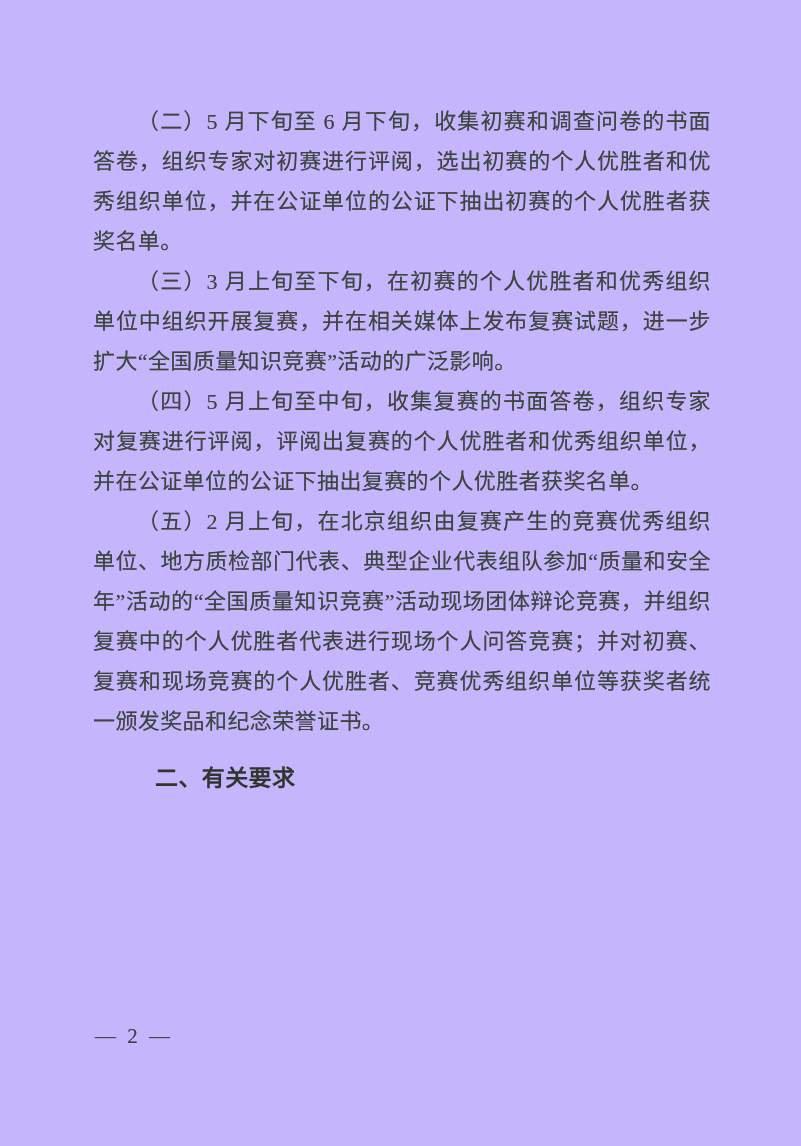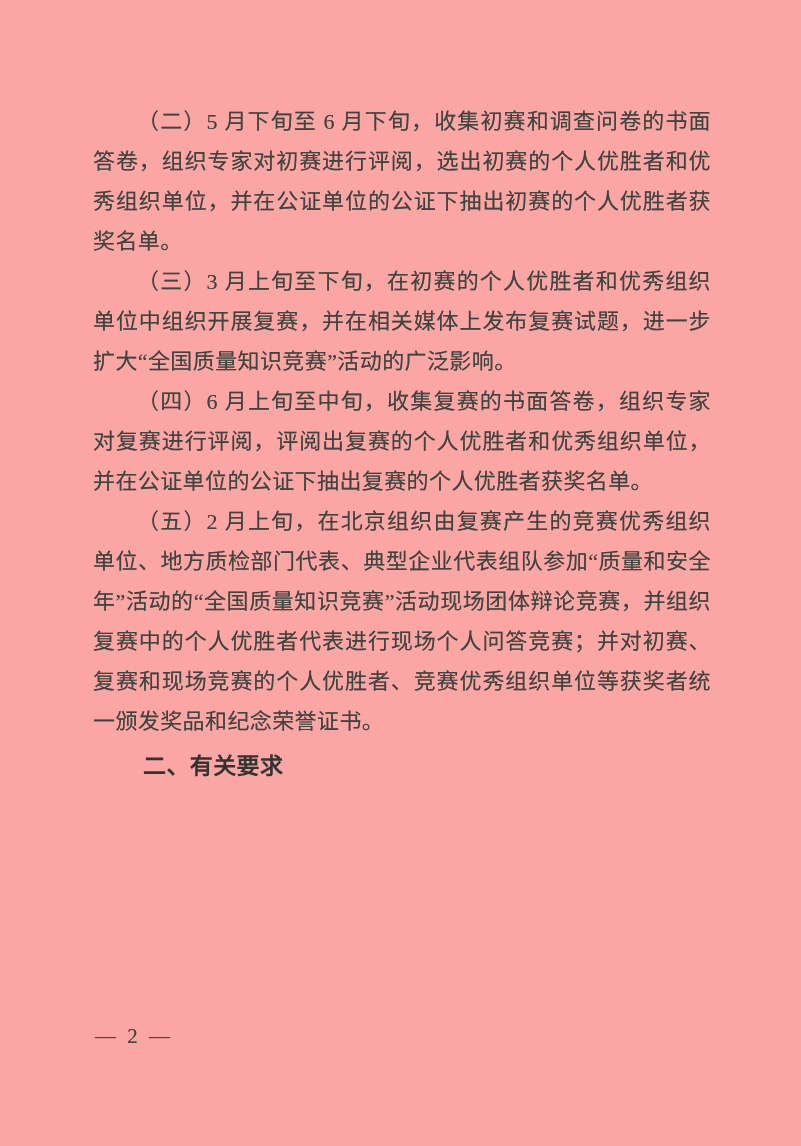--- a/index.html
+++ b/index.html
@@ -4,21 +4,21 @@
 <style>
   html, body {
     margin: 0;
     padding: 0;
     background: #ffffff;
   }
   .page {
     position: relative;
     width: 801px;
     height: 1146px;
-    background: #fca5a5;
+    background: #c4b5fd;
     overflow: hidden;
     font-family: "Liberation Serif", "DejaVu Serif", serif;
     color: #3e453f;
   }
   .content {
     position: absolute;
     left: 93px;
     top: 102px;
     width: 618px;
   }
@@ -26,21 +26,21 @@
     margin: 0;
     font-size: 22px;
     line-height: 40px;
     text-align: justify;
     text-justify: inter-character;
     text-indent: 2em;
     letter-spacing: 0.4px;
     text-shadow: 0 0 0.5px rgba(62, 69, 63, 0.55);
   }
   .heading {
-    margin: 4px;
+    margin: 16px;
     font-size: 23px;
     line-height: 40px;
     font-weight: bold;
     text-indent: 2em;
     letter-spacing: 0.4px;
     color: #30352f;
     font-family: "Liberation Sans", "DejaVu Sans", sans-serif;
   }
   .page-num {
     position: absolute;
@@ -53,18 +53,18 @@
     text-shadow: 0 0 0.5px rgba(62, 69, 63, 0.55);
   }
 </style>
 </head>
 <body>
 
 <div class="page">
   <div class="content">
     <p class="para">（二）5 月下旬至 6 月下旬，收集初赛和调查问卷的书面答卷，组织专家对初赛进行评阅，选出初赛的个人优胜者和优秀组织单位，并在公证单位的公证下抽出初赛的个人优胜者获奖名单。</p>
     <p class="para">（三）3 月上旬至下旬，在初赛的个人优胜者和优秀组织单位中组织开展复赛，并在相关媒体上发布复赛试题，进一步扩大“全国质量知识竞赛”活动的广泛影响。</p>
-    <p class="para">（四）6 月上旬至中旬，收集复赛的书面答卷，组织专家对复赛进行评阅，评阅出复赛的个人优胜者和优秀组织单位，并在公证单位的公证下抽出复赛的个人优胜者获奖名单。</p>
+    <p class="para">（四）5 月上旬至中旬，收集复赛的书面答卷，组织专家对复赛进行评阅，评阅出复赛的个人优胜者和优秀组织单位，并在公证单位的公证下抽出复赛的个人优胜者获奖名单。</p>
     <p class="para">（五）2 月上旬，在北京组织由复赛产生的竞赛优秀组织单位、地方质检部门代表、典型企业代表组队参加“质量和安全年”活动的“全国质量知识竞赛”活动现场团体辩论竞赛，并组织复赛中的个人优胜者代表进行现场个人问答竞赛；并对初赛、复赛和现场竞赛的个人优胜者、竞赛优秀组织单位等获奖者统一颁发奖品和纪念荣誉证书。</p>
     <h2 class="heading">二、有关要求</h2>
   </div>
   <div class="page-num">— 2 —</div>
 </div>
 
 </body></html>

